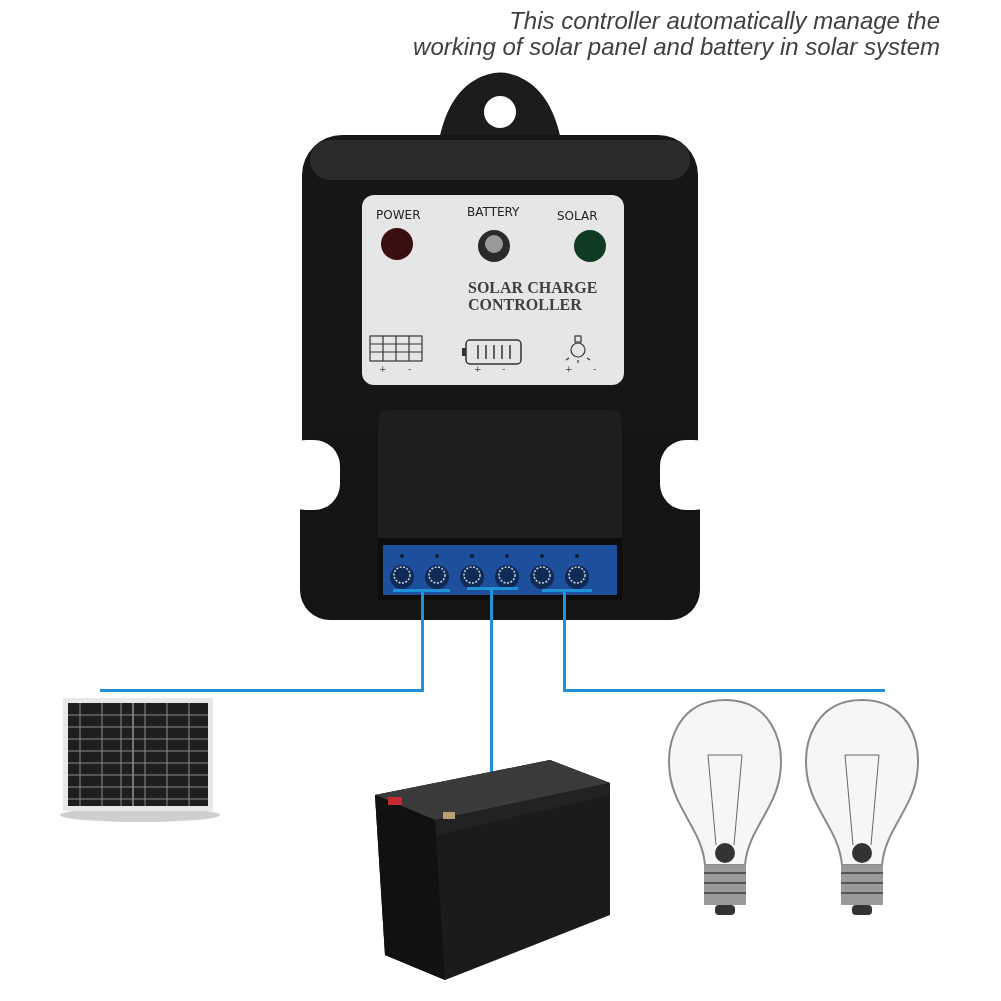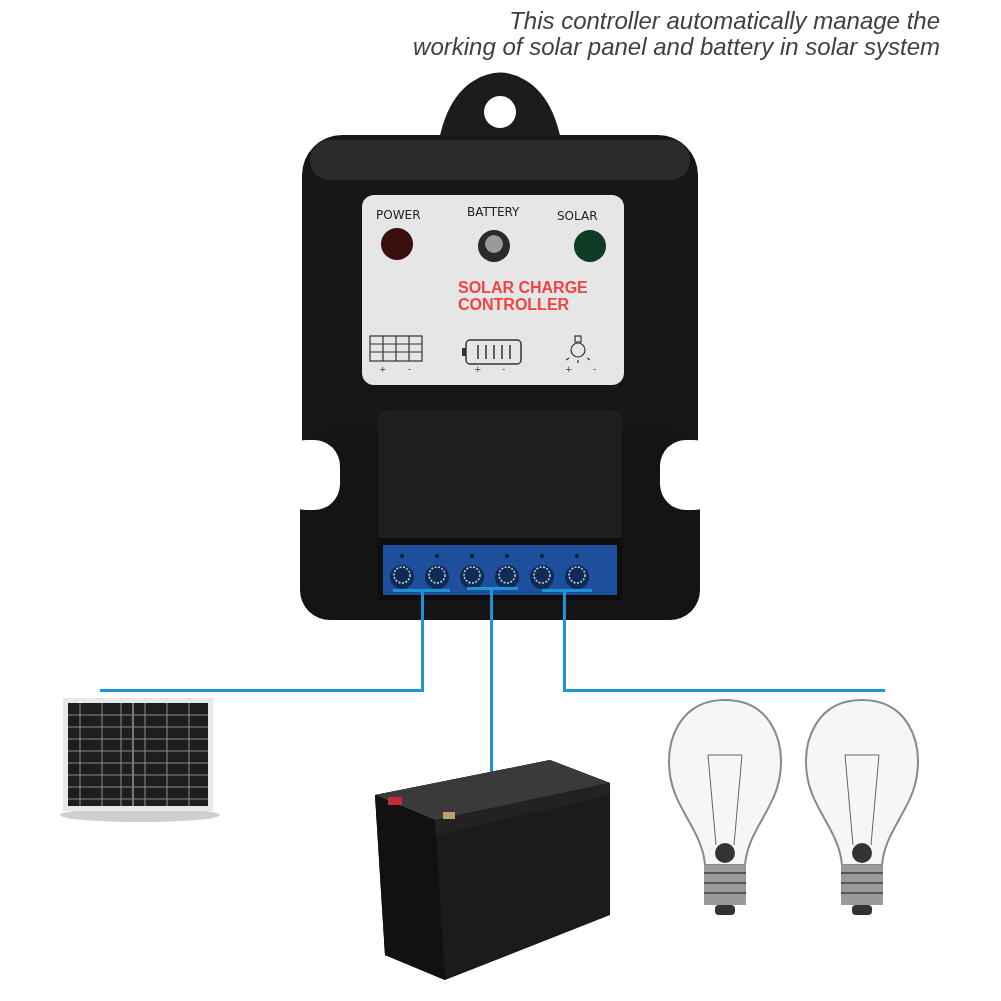--- a/index.html
+++ b/index.html
@@ -2,21 +2,21 @@
 <html><head>
 <meta charset="utf-8">
 <style>
   html,body{margin:0;padding:0;background:#fff;}
   body{width:1001px;height:1001px;position:relative;overflow:hidden;font-family:"Liberation Sans",sans-serif;}
   .headline{position:absolute;left:0;width:940px;text-align:right;color:#404040;font-size:24px;line-height:26px;font-style:italic;}
   .h1{top:8px;} .h2{top:34px;}
   .abs{position:absolute;}
   .wire{position:absolute;background:#1f93d6;}
   .panel-lbl{position:absolute;font-family:"DejaVu Sans",sans-serif;font-size:12px;color:#222;}
-  .title-lbl{position:absolute;font-family:Liberation Sans, sans-serif;font-weight:bold;font-size:16px;color:#ef4444;line-height:20px;}
+  .title-lbl{position:absolute;font-family:Liberation Serif, serif;font-weight:bold;font-size:16px;color:#404040;line-height:20px;margin-left:10px;}
   .pm{position:absolute;font-size:9px;color:#444;font-family:"DejaVu Sans",sans-serif;}
 </style>
 </head>
 <body>
 
 <div class="headline h1">This controller automatically manage the</div>
 <div class="headline h2">working of solar panel and battery in solar system</div>
 
 <svg class="abs" style="left:280px;top:60px" width="440" height="570">
 

